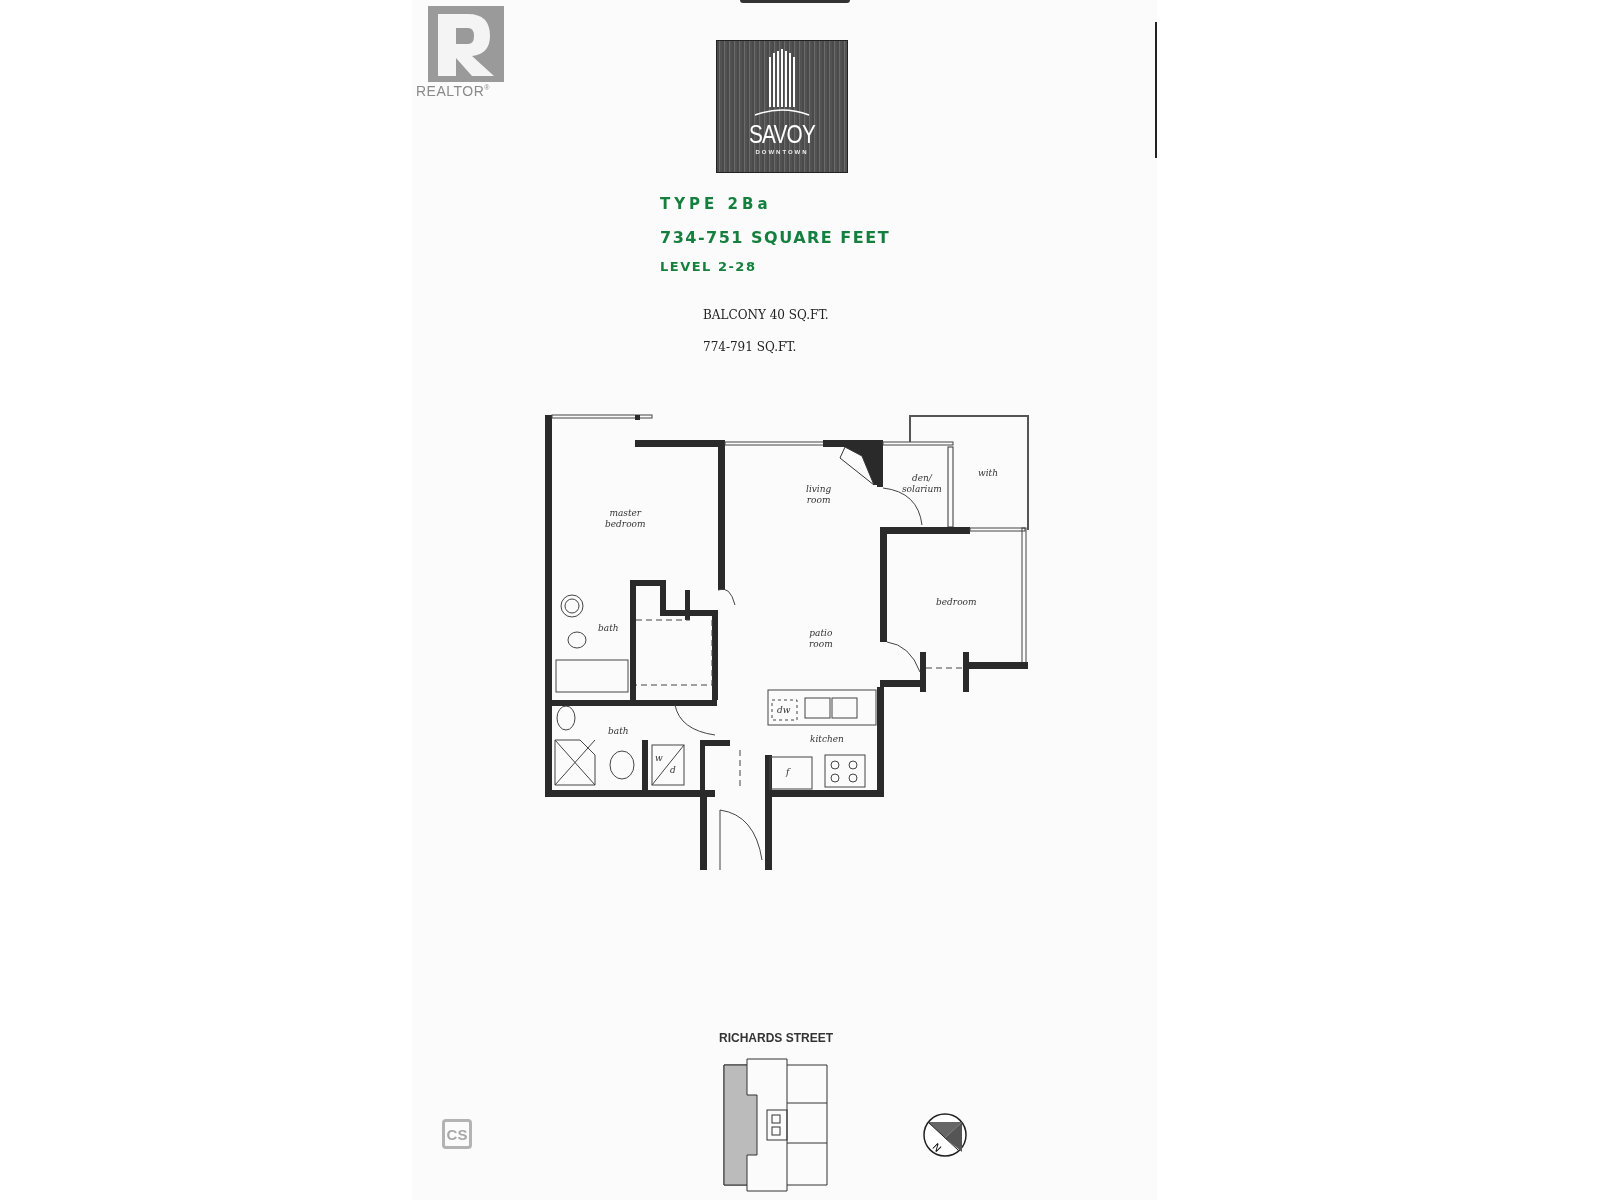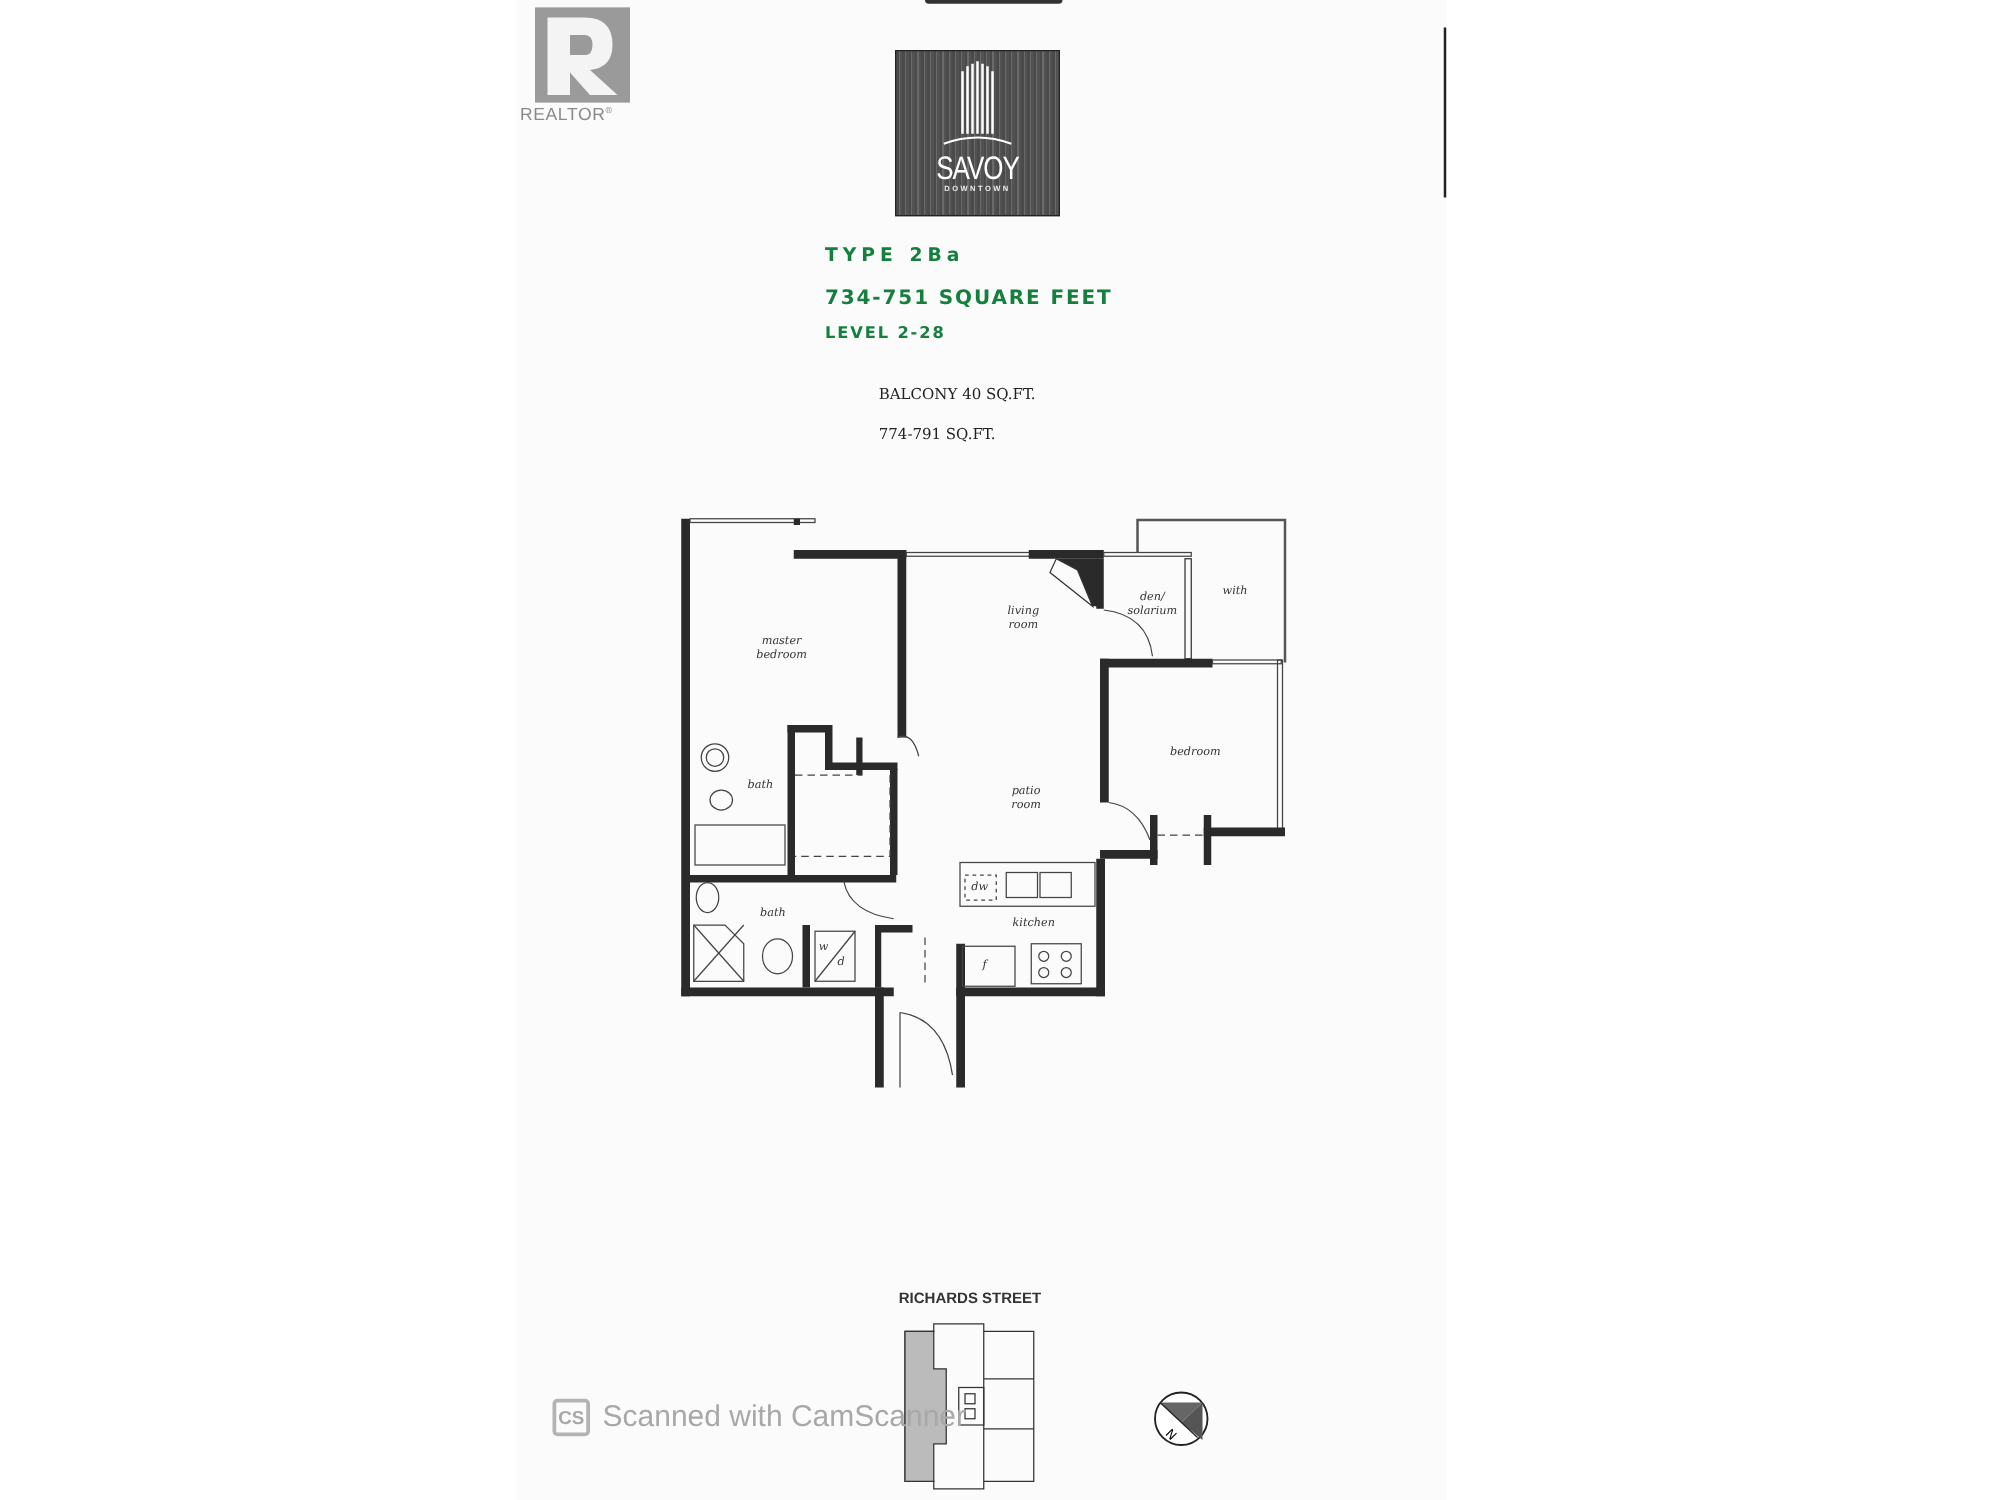--- a/index.html
+++ b/index.html
@@ -239,14 +239,13 @@
     <circle cx="23" cy="23" r="21" fill="#fff" stroke="#222" stroke-width="1.5"></circle>
     <polygon points="6,10 40,10 23,26" fill="#666"></polygon>
     <polygon points="40,10 40,40 23,26" fill="#555"></polygon>
     <line x1="6" y1="10" x2="36" y2="38" stroke="#222"></line>
     <text x="12" y="38" font-size="10" font-family="DejaVu Sans, sans-serif" transform="rotate(45 14 34)">N</text>
   </svg>
 </div>
 
 <div class="camscanner">
   <div class="cs-badge">CS</div>
-  <span>Scanned with CamScanner</span>
 </div>
 
 </body></html>

